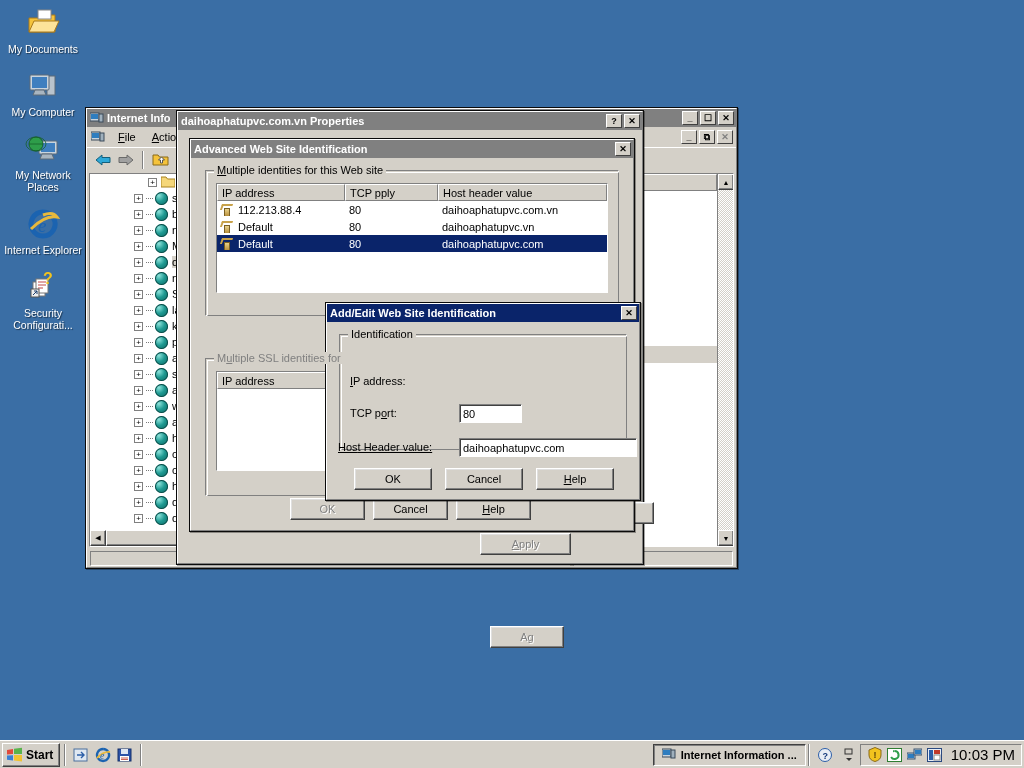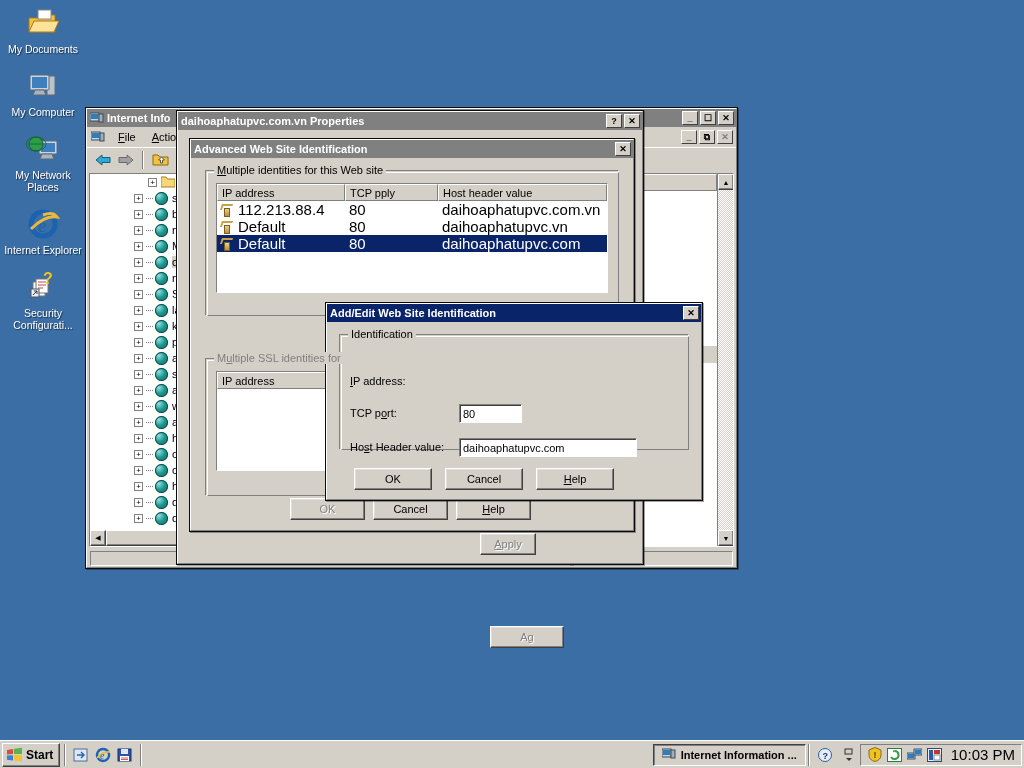--- a/index.html
+++ b/index.html
@@ -94,21 +94,21 @@
   }
   u { text-decoration: underline; }
 
   
   .lv-header { display:flex; height:17px; background:#d4d0c8; }
   .lv-header .col {
     border:1px solid #fff; border-right-color:#808080; border-bottom-color:#808080;
     padding-left:4px; display:flex; align-items:center; font-size:11px;
     overflow:hidden; white-space:nowrap;
   }
-  .lv-row { display:flex; height:17px; align-items:center; font-size:15px; }
+  .lv-row { display:flex; height:17px; align-items:center; font-size:11px; }
   .lv-row.sel { background:#0a246a; color:#fff; }
   .lv-cell { padding-left:4px; overflow:hidden; white-space:nowrap; }
 
   
   .globe {
     width:13px; height:13px; border-radius:50%;
     background: radial-gradient(circle at 30% 28%, #8fe4dc 0%, #1f9a92 45%, #0b635e 100%);
     box-shadow: inset 0 0 0 1px #0b4b47;
     flex:none;
   }
@@ -507,21 +507,21 @@
     </div>
     <div style="flex:1;position:relative;background:#d4d0c8;">
 
       <div id="properties-buttons" style="position:absolute;left:136px;bottom:8px;display:flex;gap:8px;">
           <div class="btn" style="width: 75px;">
             <span>UK</span>
           </div>
           <div class="btn" style="width: 75px;">
             <span>Cancel</span>
           </div>
-          <div class="btn disabled" style="width: 56px; margin-top: 31px;">
+          <div class="btn disabled" style="width: 91px; margin-top: 31px;">
             <span><u>A</u>pply</span>
           </div>
           <div class="btn" style="width: 75px;">
             <span><u>H</u>elp</span>
           </div>
         </div>
     </div>
   </div>
 </div>
 
@@ -601,21 +601,21 @@
             <span>Cancel</span>
           </div>
           <div class="btn" style="width: 75px;">
             <span><u>H</u>elp</span>
           </div>
         </div>
     </div>
   </div>
 </div>
 
-<div class="win" id="addedit-dialog" style="left:325px; top:302px; width:378px; height:199px;">
+<div class="win" id="addedit-dialog" style="left:325px; top:302px; width:316px; height:199px;">
   <div class="win-inner" style="display:flex;flex-direction:column;">
     <div class="titlebar active">
       <span class="tb-title">Add/Edit Web Site Identification</span>
       <span class="tb-btns">
         <span class="tb-btn">✕</span>
       </span>
     </div>
 
     <div style="flex:1;position:relative;background:#d4d0c8;padding:12px;">
       <div class="groupbox" style="height:116px;">
@@ -626,21 +626,21 @@
         <u>I</u>P address:
       </div>
 
       <div style="position:absolute;left:23px;top:85px;">
         TCP p<u>o</u>rt:
       </div>
       <div class="field" style="position:absolute;left:132px;top:82px;width:63px;">
         <span>80</span>
       </div>
 
-      <div style="position:absolute;left:23px;top:119px;">
+      <div style="position:absolute;left:11px;top:119px;text-decoration:underline;">
         Ho<u>s</u>t Header value:
       </div>
       <div class="field" style="position:absolute;left:132px;top:116px;width:178px;">
         <span>daihoaphatupvc.com</span>
       </div>
 
       <div id="addedit-buttons" style="position:absolute;left:27px;bottom:9px;display:flex;gap:13px;">
           <div class="btn" style="width: 78px;">
             <span>OK</span>
           </div>

